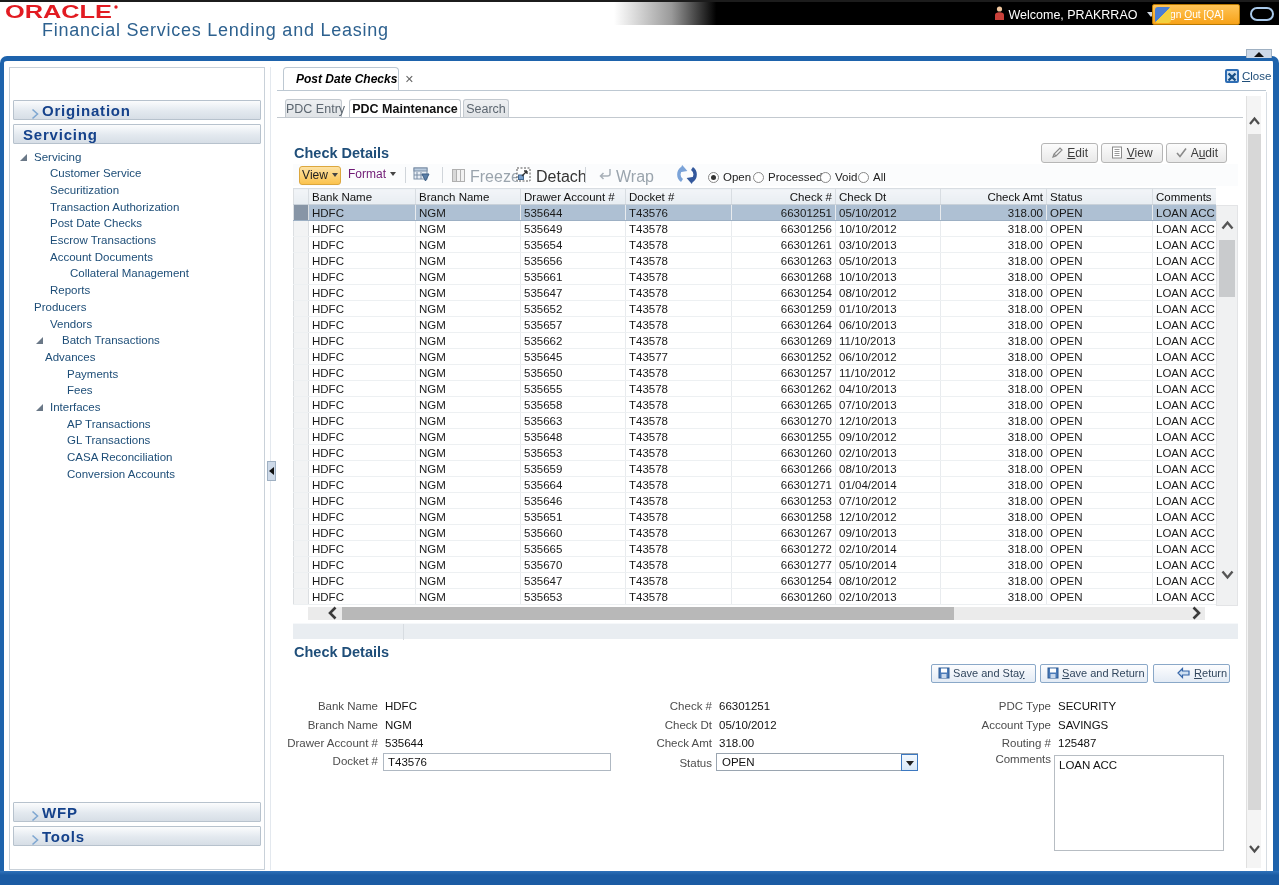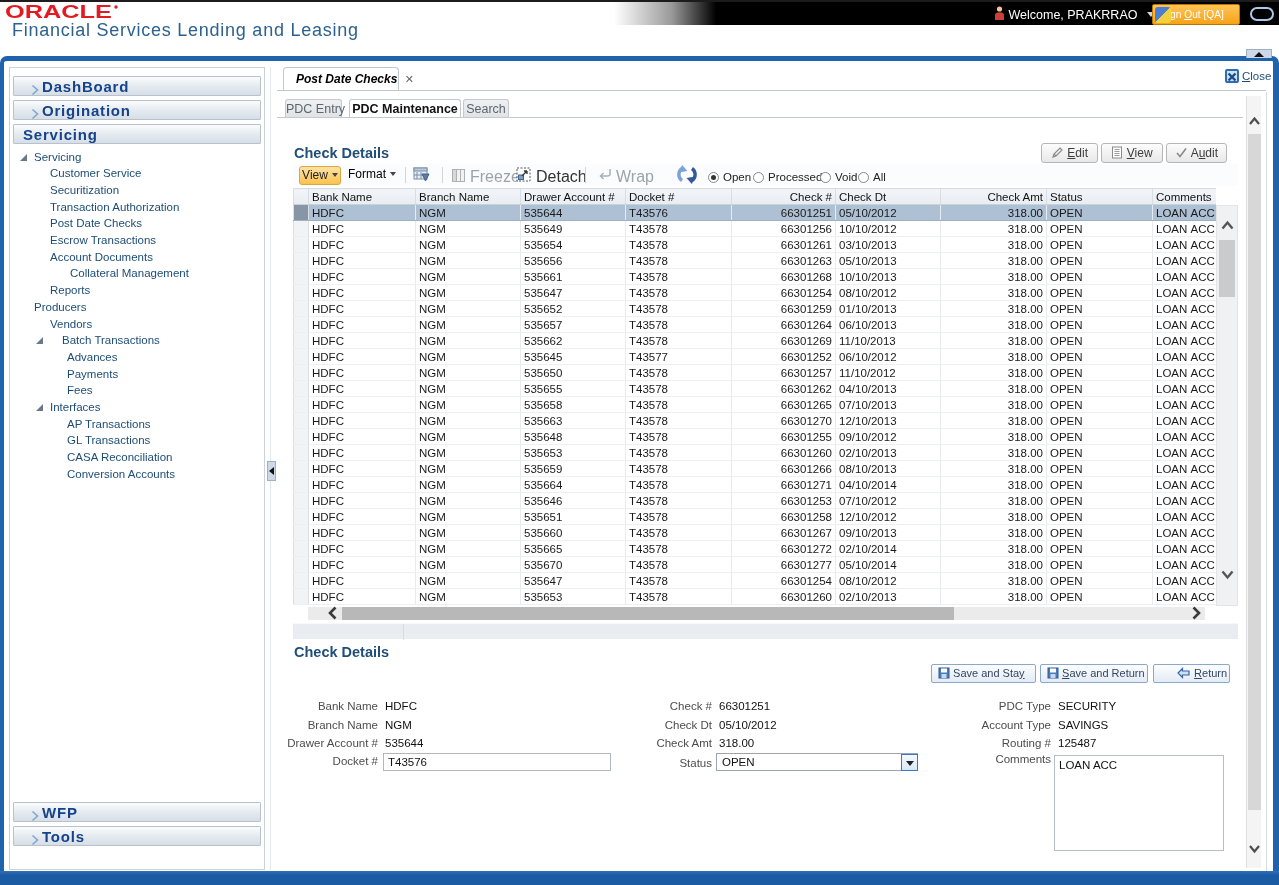--- a/index.html
+++ b/index.html
@@ -1,19 +1,19 @@
 <!DOCTYPE html>
 <html><head><meta charset="utf-8"><title>OFSLL</title><style>
 *{margin:0;padding:0;box-sizing:border-box}
 html,body{width:1279px;height:885px;font-family:"Liberation Sans",sans-serif;background:#fff;overflow:hidden;position:relative}
 .a{position:absolute}
 
 #topbar{left:0;top:0;width:1279px;height:25px;background:linear-gradient(90deg,#fff 0%,#fff 48%,#9a9a9a 52.5%,#000 56%,#000 100%)}
 #topline{left:0;top:0;width:1279px;height:2px;background:#1c1c1c}
-#subtitle{left:12px;top:20px;font-size:18px;color:#2d618f;letter-spacing:0.75px}
+#subtitle{left:42px;top:20px;font-size:18px;color:#2d618f;letter-spacing:0.75px}
 #welcome{top:6px;left:994px;color:#fff;font-size:12.5px}
 #welcome .car{display:inline-block;width:0;height:0;border-left:4px solid transparent;border-right:4px solid transparent;border-top:5px solid #cfd8e2;margin-left:6px;vertical-align:2px}
 #signout{top:4px;left:1152px;width:88px;height:21px;background:linear-gradient(#ffc457,#f7a218);border:1px solid #b87800;border-radius:2px;color:#fff;font-size:10.2px;line-height:19px;text-align:left;padding-left:8px;white-space:nowrap}
 #pill{top:7px;left:1250px;width:24px;height:14px;border:2px solid #a9c9ea;border-radius:8px;background:#000}
 
 #panel{left:0;top:56px;width:1279px;height:829px;border:5px solid #1e63ac;border-left-width:4px;border-right-width:6px;border-bottom:none;border-radius:7px 7px 0 0;background:#fff}
 #bluebottom{left:0;top:871px;width:1279px;height:14px;background:linear-gradient(#2e72ba,#1b5ba3 30%,#1b5ba3)}
 #minitab{left:1246px;top:49px;width:26px;height:9px;background:#cdd9e8;border:1px solid #9fb0c2;border-bottom:none}
 #minitab:after{content:"";position:absolute;left:7px;top:2px;border-left:5px solid transparent;border-right:5px solid transparent;border-bottom:5px solid #111}
 
@@ -41,21 +41,21 @@
 .stab.off{background:linear-gradient(#eef0f2,#dfe2e5);border:1px solid #c3c9cf;border-bottom:none;color:#5c6670;border-radius:3px 3px 0 0}
 .stab.on{background:#fff;border:1px solid #c3c9cf;border-bottom:1px solid #fff;color:#111;font-weight:bold;border-radius:3px 3px 0 0}
 #stabrule{left:277px;top:117px;width:966px;height:1px;background:#c3c9cf}
 
 .h1{font-size:14.5px;font-weight:bold;color:#1f4e79}
 
 .gbtn{top:143px;height:20px;background:linear-gradient(#fcfcfc,#e8e8e8);border:1px solid #b6b6b6;border-radius:3px;font-size:12px;color:#3c3c3c;line-height:18px;text-align:center}
 
 #toolbar{left:293px;top:164px;width:945px;height:22px;background:#fbfcfd}
 #viewbtn{left:299px;top:166px;width:42px;height:19px;background:linear-gradient(#fde2a4,#fbc34e);border:1px solid #dca73e;border-radius:3px;font-size:12px;line-height:17px;text-align:center;color:#222}
-#formatbtn{left:348px;top:166px;width:50px;height:19px;font-size:12px;line-height:17px;color:#000000}
+#formatbtn{left:348px;top:166px;width:50px;height:19px;font-size:12px;line-height:17px;color:#701a75}
 .dar{display:inline-block;width:0;height:0;border-left:3.5px solid transparent;border-right:3.5px solid transparent;border-top:4px solid #444;margin-left:4px;vertical-align:2px}
 .tsep{top:167px;width:1px;height:16px;background:#d0d5da}
 .tlbl{top:168px;font-size:16px}
 .gray{color:#9aa4ad}
 .dark{color:#333}
 
 .radio{top:172px;width:11px;height:11px;border:1px solid #888;border-radius:50%;background:#fff}
 .radio.on:after{content:"";position:absolute;left:2px;top:2px;width:5px;height:5px;border-radius:50%;background:#333}
 .rlbl{top:171px;font-size:11.5px;color:#222}
 
@@ -100,23 +100,20 @@
       <path d="M1 14 L1 9 Q1 6.2 5.5 6.2 Q10 6.2 10 9 L10 14 Z" fill="#c9413a"></path>
     </svg> Welcome, PRAKRRAO <span class="car"></span></div>
 <div class="a" id="signout"><span style="position:absolute;left:2px;top:2px;width:16px;height:16px;background:linear-gradient(135deg,#4a7fd4 0 50%,#f3d03e 50% 100%);border-radius:3px"></span>Sign <span style="text-decoration:underline">O</span>ut [QA]</div>
 <div class="a" id="pill"></div>
 
 <div class="a" id="panel"></div>
 <div class="a" id="minitab"></div>
 <div class="a" id="bluebottom"></div>
 
 <div class="a" id="sidebar">
-    <div class="acc" style="top:8px"><span class="achev"><svg width="10" height="12" viewBox="0 0 10 12">
-          <path d="M2.5 1.5 L7.5 6 L2.5 10.5" fill="none" stroke="#7fa7d1" stroke-width="1.6"></path>
-        </svg></span><span style="margin-left:28px">DashBoard</span></div>
     <div class="acc" style="top:32px"><span class="achev"><svg width="10" height="12" viewBox="0 0 10 12">
           <path d="M2.5 1.5 L7.5 6 L2.5 10.5" fill="none" stroke="#7fa7d1" stroke-width="1.6"></path>
         </svg></span><span style="margin-left:28px">Origination</span></div>
     <div class="acc" style="top:56px"><span style="margin-left:9px">Servicing</span></div>
     <div class="acc" style="top:733.5px"><span class="achev"><svg width="10" height="12" viewBox="0 0 10 12">
           <path d="M2.5 1.5 L7.5 6 L2.5 10.5" fill="none" stroke="#7fa7d1" stroke-width="1.6"></path>
         </svg></span><span style="margin-left:28px">WFP</span></div>
     <div class="acc" style="top:757.5px"><span class="achev"><svg width="10" height="12" viewBox="0 0 10 12">
           <path d="M2.5 1.5 L7.5 6 L2.5 10.5" fill="none" stroke="#7fa7d1" stroke-width="1.6"></path>
         </svg></span><span style="margin-left:28px">Tools</span></div>
@@ -125,21 +122,21 @@
     <div class="titem" style="top:113.9px"><span style="margin-left:40px">Securitization</span></div>
     <div class="titem" style="top:130.6px"><span style="margin-left:40px">Transaction Authorization</span></div>
     <div class="titem" style="top:147.3px"><span style="margin-left:40px">Post Date Checks</span></div>
     <div class="titem" style="top:164.0px"><span style="margin-left:40px">Escrow Transactions</span></div>
     <div class="titem" style="top:180.7px"><span style="margin-left:40px">Account Documents</span></div>
     <div class="titem" style="top:197.4px"><span style="margin-left:60px">Collateral Management</span></div>
     <div class="titem" style="top:214.1px"><span style="margin-left:40px">Reports</span></div>
     <div class="titem" style="top:230.8px"><span style="margin-left:24px">Producers</span></div>
     <div class="titem" style="top:247.5px"><span style="margin-left:40px">Vendors</span></div>
     <div class="titem" style="top:264.2px"><span class="tri" style="left:26px"></span><span style="margin-left:52px">Batch Transactions</span></div>
-    <div class="titem" style="top:280.9px"><span style="margin-left:57px">Advances</span></div>
+    <div class="titem" style="top:280.9px"><span style="margin-left:35px">Advances</span></div>
     <div class="titem" style="top:297.6px"><span style="margin-left:57px">Payments</span></div>
     <div class="titem" style="top:314.3px"><span style="margin-left:57px">Fees</span></div>
     <div class="titem" style="top:331.0px"><span class="tri" style="left:26px"></span><span style="margin-left:40px">Interfaces</span></div>
     <div class="titem" style="top:347.7px"><span style="margin-left:57px">AP Transactions</span></div>
     <div class="titem" style="top:364.4px"><span style="margin-left:57px">GL Transactions</span></div>
     <div class="titem" style="top:381.1px"><span style="margin-left:57px">CASA Reconciliation</span></div>
     <div class="titem" style="top:397.8px"><span style="margin-left:57px">Conversion Accounts</span></div>
   </div>
 <div class="a" id="splitline"></div>
 <div class="a" id="splitbtn"></div>
@@ -441,21 +438,21 @@
           <td>OPEN</td>
           <td>LOAN&nbsp;ACC</td>
         </tr>
         <tr class="">
           <td class="rh"></td>
           <td>HDFC</td>
           <td>NGM</td>
           <td>535664</td>
           <td>T43578</td>
           <td class="r">66301271</td>
-          <td>04/10/2014</td>
+          <td>01/04/2014</td>
           <td class="r">318.00</td>
           <td>OPEN</td>
           <td>LOAN&nbsp;ACC</td>
         </tr>
         <tr class="">
           <td class="rh"></td>
           <td>HDFC</td>
           <td>NGM</td>
           <td>535646</td>
           <td>T43578</td>

